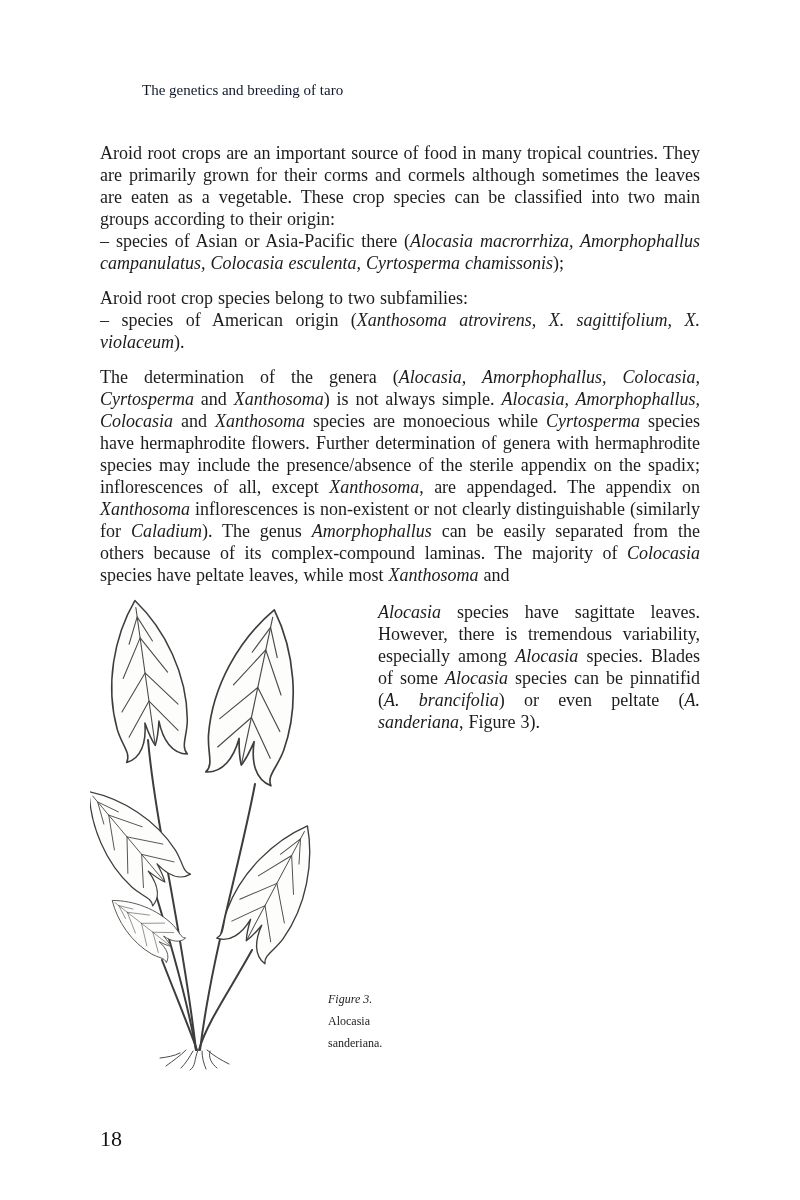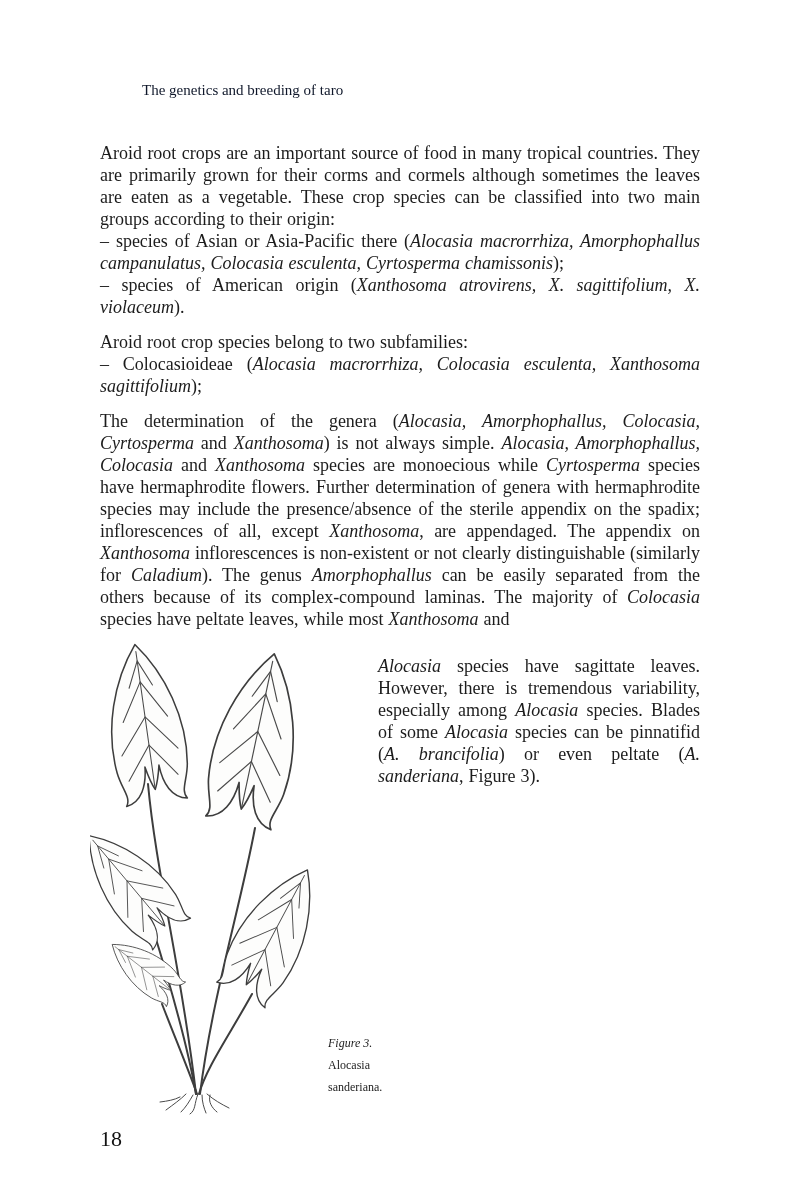--- a/index.html
+++ b/index.html
@@ -14,21 +14,21 @@
   .text-block {
     position:absolute; left:100px; top:142px; width:600px;
   }
   .para {
     margin:0; font-size:18px; line-height:22px; text-align:justify;
     word-spacing:0.5px;
   }
   .gap { margin-top:13px; }
   .figure-row { position:relative; height:480px; margin-top:10px; }
   .plant-svg { position:absolute; left:-10px; top:2px; }
-  .wrapcol { position:absolute; left:278px; top:15px; width:322px; }
+  .wrapcol { position:absolute; left:278px; top:5px; width:322px; }
   .caption {
     position:absolute; left:228px; top:392px; font-size:12px; line-height:22px;
   }
   .cap-label { font-style:italic; }
   .page-number {
     position:absolute; left:100px; top:1126px; font-size:22px; color:#111;
   }
   
   .lo { fill:#fdfdfc; stroke:#3d3d3d; stroke-width:1.3px; stroke-linejoin:round; }
   .lv { fill:none; stroke:#4a4a4a; stroke-width:0.9px; stroke-linecap:round; }
@@ -40,24 +40,23 @@
 <body>
 
 <div class="page">
 
   <div class="running-head">The genetics and breeding of taro</div>
 
   <main class="text-block">
 
     <p class="para"><span>Aroid root crops are an important source of food in many tropical countries. They are primarily grown for their corms and cormels although sometimes the leaves are eaten as a vegetable. These crop species can be classified into two main groups according to their origin:</span></p>
     <p class="para"><span>– species of Asian or Asia-Pacific there (</span><i>Alocasia macrorrhiza, Amorphophallus campanulatus, Colocasia esculenta, Cyrtosperma chamissonis</i><span>);</span></p>
+    <p class="para gap"><span>Aroid root crop species belong to two subfamilies:</span></p>
+
     <p class="para"><span>– species of American origin (</span><i>Xanthosoma atrovirens, X. sagittifolium, X. violaceum</i><span>).</span></p>
-
-    <p class="para gap"><span>Aroid root crop species belong to two subfamilies:</span></p>
-    <p class="para"><span>– Colocasioideae (</span><i>Alocasia macrorrhiza, Colocasia esculenta, Xanthosoma sagittifolium</i><span>);</span></p>
 
     <p class="para gap"><span>The determination of the genera (</span><i>Alocasia, Amorphophallus, Colocasia, Cyrtosperma</i><span> and </span><i>Xanthosoma</i><span>) is not always simple. </span><i>Alocasia, Amorphophallus, Colocasia</i><span> and </span><i>Xanthosoma</i><span> species are monoecious while </span><i>Cyrtosperma</i><span> species have hermaphrodite flowers. Further determination of genera with hermaphrodite species may include the presence/absence of the sterile appendix on the spadix; inflorescences of all, except </span><i>Xanthosoma</i><span>, are appendaged. The appendix on </span><i>Xanthosoma</i><span> inflorescences is non-existent or not clearly distinguishable (similarly for </span><i>Caladium</i><span>). The genus </span><i>Amorphophallus</i><span> can be easily separated from the others because of its complex-compound laminas. The majority of </span><i>Colocasia</i><span> species have peltate leaves, while most </span><i>Xanthosoma</i><span> and</span></p>
 
     <div class="figure-row">
 
       <svg class="plant-svg" width="240" height="474" viewBox="0 0 240 474" xmlns="http://www.w3.org/2000/svg">
         <defs>
           <g id="leaf">
             <path class="lo" d="M0,-80 C-22,-52 -35,-12 -30,26 C-28,40 -21,48 -26,55 C-13,53 -7,40 -6,24 C-4,34 -2,40 0,44 C2,40 4,34 6,24 C7,40 13,53 26,55 C21,48 28,40 30,26 C35,-12 22,-52 0,-80 Z"></path>
             <path class="lv" d="M0,-74 L0,42"></path>

